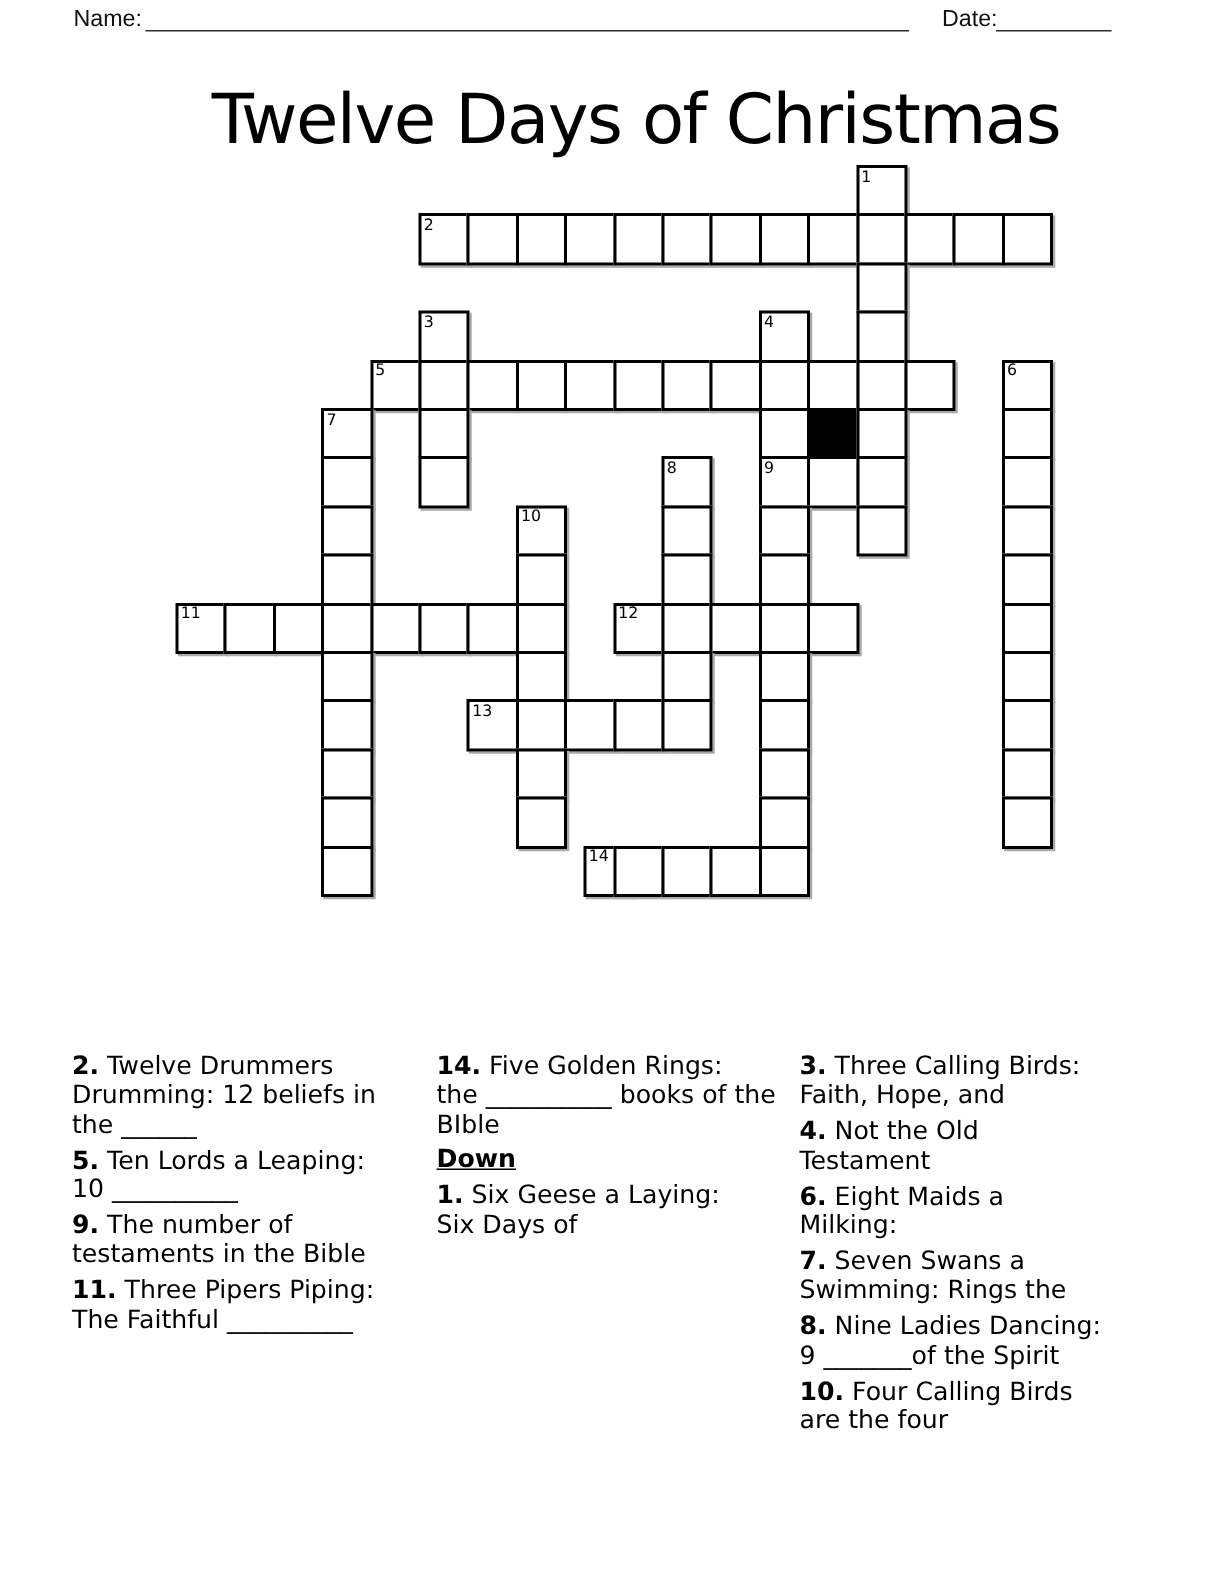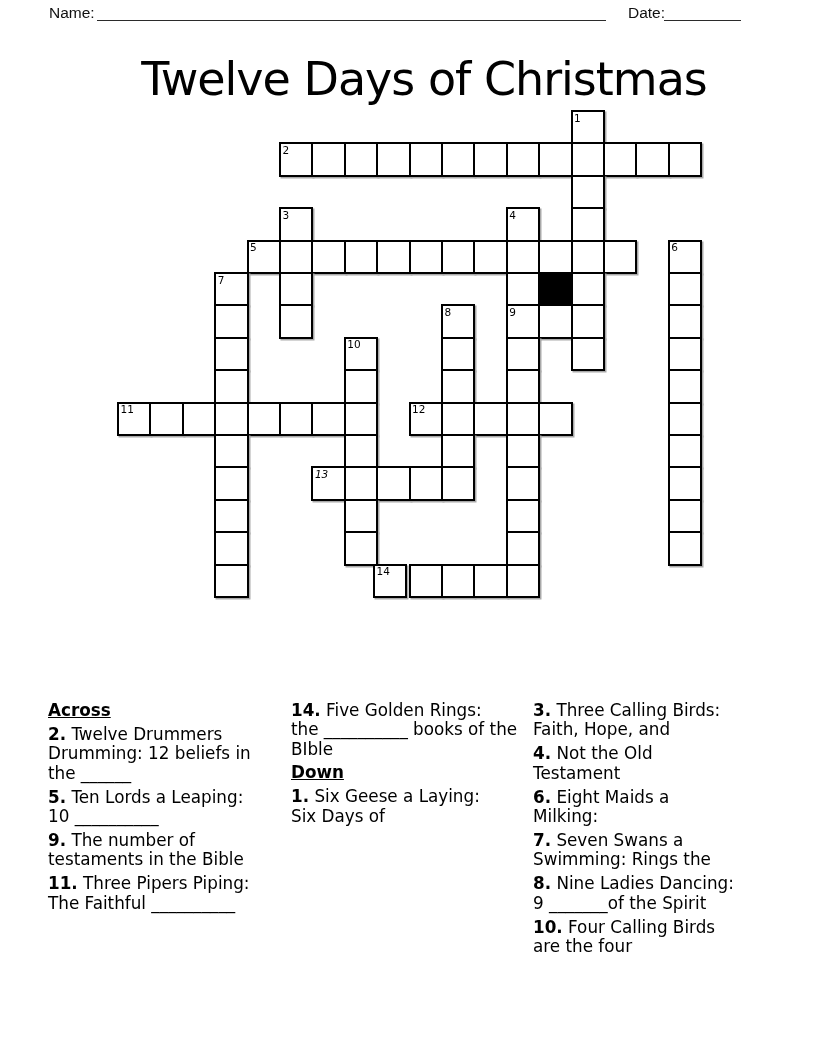--- a/index.html
+++ b/index.html
@@ -151,49 +151,48 @@
       <div class="cell" style="left: 473.4px; top: 401.6px;"></div>
       <div class="cell" style="left: 505.8px; top: 401.6px;"></div>
       <div class="cell" style="left: 538.2px; top: 401.6px;"></div>
       <div class="cell" style="left: 667.8px; top: 401.6px;"></div>
       <div class="cell" style="left: 214.2px; top: 434px;"></div>
       <div class="cell" style="left: 343.8px; top: 434px;"></div>
       <div class="cell" style="left: 441px; top: 434px;"></div>
       <div class="cell" style="left: 505.8px; top: 434px;"></div>
       <div class="cell" style="left: 667.8px; top: 434px;"></div>
       <div class="cell" style="left: 214.2px; top: 466.4px;"></div>
-      <div class="cell" style="left: 311.4px; top: 466.4px; font-style: italic;">
+      <div class="cell" style="left: 311.4px; top: 466.4px;">
         <span class="num">13</span>
       </div>
       <div class="cell" style="left: 343.8px; top: 466.4px;"></div>
       <div class="cell" style="left: 376.2px; top: 466.4px;"></div>
       <div class="cell" style="left: 408.6px; top: 466.4px;"></div>
       <div class="cell" style="left: 441px; top: 466.4px;"></div>
       <div class="cell" style="left: 505.8px; top: 466.4px;"></div>
       <div class="cell" style="left: 667.8px; top: 466.4px;"></div>
       <div class="cell" style="left: 214.2px; top: 498.8px;"></div>
       <div class="cell" style="left: 343.8px; top: 498.8px;"></div>
       <div class="cell" style="left: 505.8px; top: 498.8px;"></div>
       <div class="cell" style="left: 667.8px; top: 498.8px;"></div>
       <div class="cell" style="left: 214.2px; top: 531.2px;"></div>
       <div class="cell" style="left: 343.8px; top: 531.2px;"></div>
       <div class="cell" style="left: 505.8px; top: 531.2px;"></div>
       <div class="cell" style="left: 667.8px; top: 531.2px;"></div>
       <div class="cell" style="left: 214.2px; top: 563.6px;"></div>
-      <div class="cell" style="left: 373px; top: 563.6px;">
+      <div class="cell" style="left: 389px; top: 563.6px;">
         <span class="num">14</span>
       </div>
       <div class="cell" style="left: 408.6px; top: 563.6px;"></div>
       <div class="cell" style="left: 441px; top: 563.6px;"></div>
       <div class="cell" style="left: 473.4px; top: 563.6px;"></div>
       <div class="cell" style="left: 505.8px; top: 563.6px;"></div>
     </div>
 
   <div class="clue-col" style="left:48px;  width:240px;">
-      <div class="section-header">Across</div>
       <div class="clue"><span class="clue-num">2.</span><span> Twelve Drummers
 Drumming: 12 beliefs in
 the ______</span></div>
       <div class="clue"><span class="clue-num">5.</span><span> Ten Lords a Leaping:
 10 __________</span></div>
       <div class="clue"><span class="clue-num">9.</span><span> The number of
 testaments in the Bible</span></div>
       <div class="clue"><span class="clue-num">11.</span><span> Three Pipers Piping:
 The Faithful __________</span></div>
     </div>

